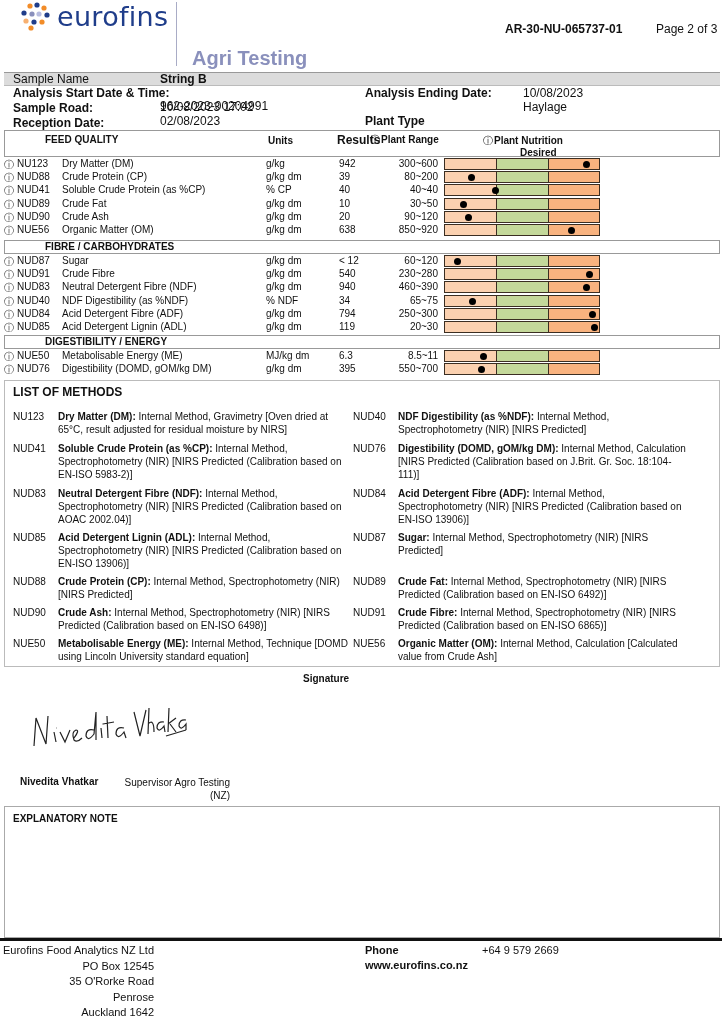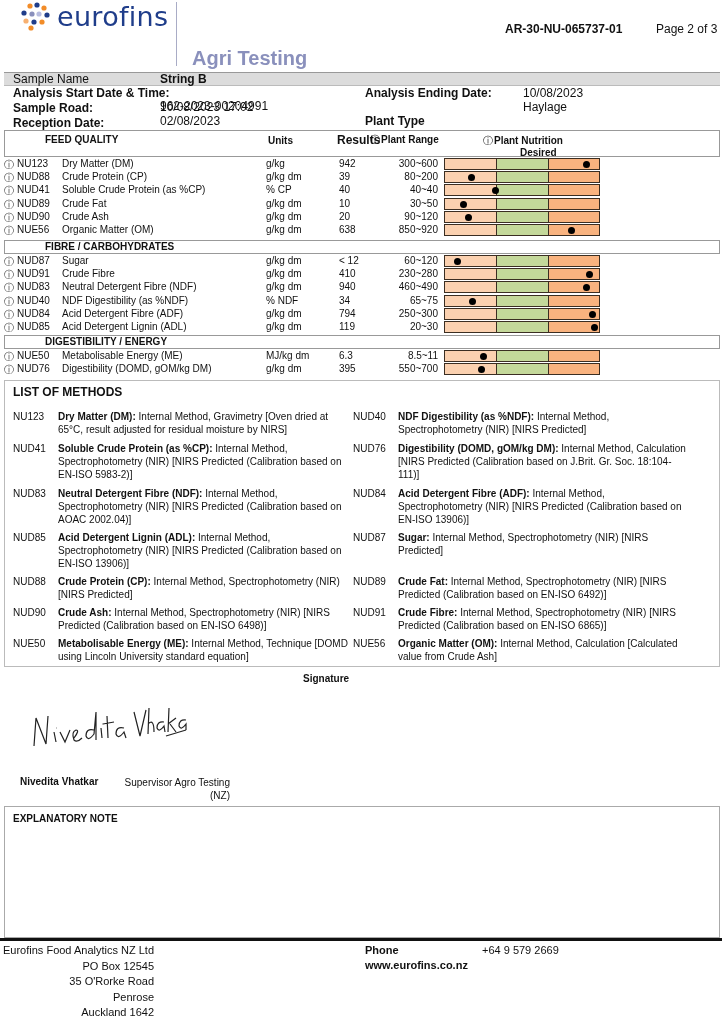--- a/index.html
+++ b/index.html
@@ -217,36 +217,36 @@
         <div class="zone z-des"></div>
         <div class="zone z-high"></div>
         <div class="dot" style="left: 12.32px;"></div>
       </div>
     </div>
     <div class="row" style="top: 268.2px;">
       <span class="c-icon">ⓘ</span>
       <span class="c-code">NUD91</span>
       <span class="c-name">Crude Fibre</span>
       <span class="c-units">g/kg dm</span>
-      <span class="c-result">410</span>
+      <span class="c-result">540</span>
       <span class="c-range">230~280</span>
       <div class="bar">
         <div class="zone z-low"></div>
         <div class="zone z-des"></div>
         <div class="zone z-high"></div>
         <div class="dot" style="left: 144.76px;"></div>
       </div>
     </div>
     <div class="row" style="top: 281.4px;">
       <span class="c-icon">ⓘ</span>
       <span class="c-code">NUD83</span>
       <span class="c-name">Neutral Detergent Fibre (NDF)</span>
       <span class="c-units">g/kg dm</span>
       <span class="c-result">940</span>
-      <span class="c-range">460~490</span>
+      <span class="c-range">460~390</span>
       <div class="bar">
         <div class="zone z-low"></div>
         <div class="zone z-des"></div>
         <div class="zone z-high"></div>
         <div class="dot" style="left: 141.68px;"></div>
       </div>
     </div>
     <div class="row" style="top: 294.6px;">
       <span class="c-icon">ⓘ</span>
       <span class="c-code">NUD40</span>

